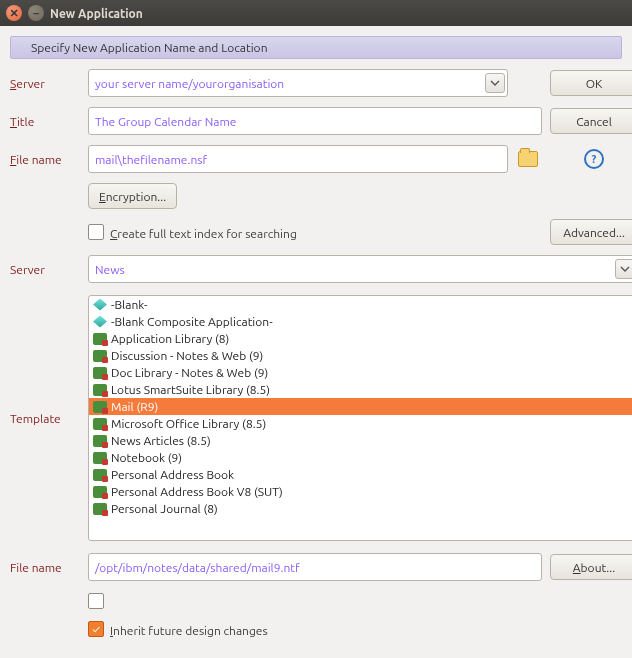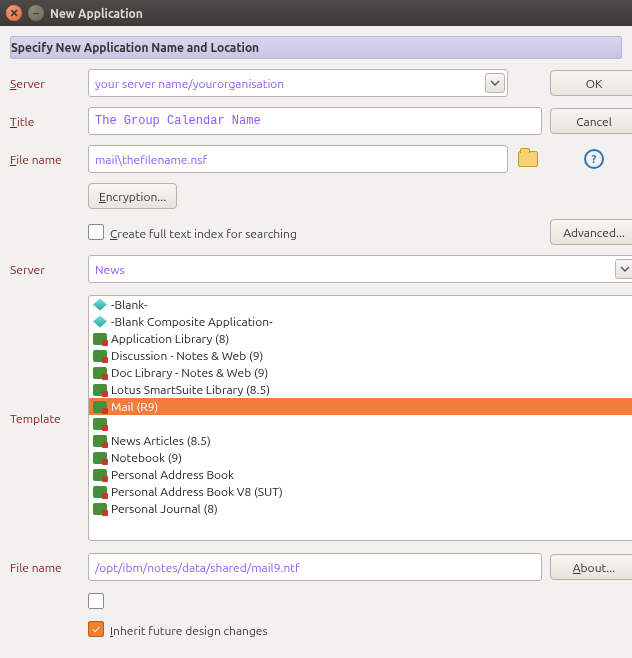--- a/index.html
+++ b/index.html
@@ -2,21 +2,21 @@
 <html><head>
 <meta charset="utf-8">
 <style>
 html,body{margin:0;padding:0;font-family:"Ubuntu","Segoe UI",sans-serif;font-size:12px;color:#3c3c3c;background:#f2f1f0}
 .window{width:632px;box-sizing:border-box;background:#f2f1f0}
 .titlebar{background:linear-gradient(#4b4a46,#3c3b37);height:26px;display:flex;align-items:center;padding:0 6px;gap:6px;color:#dfdbd2;font-weight:bold}
 .wb{width:16px;height:16px;border-radius:8px;display:flex;align-items:center;justify-content:center;font-size:11px;color:#3a3a3a}
 .wb.close{background:radial-gradient(circle at 30% 30%,#f79674,#e06740)}
 .wb.min{background:radial-gradient(circle at 30% 30%,#8d8578,#6f685b)}
 .content{padding:6px 10px 12px}
-.section{background:linear-gradient(#d9d6ee,#c9c5e4);border:1px solid #b9b4d8;border-radius:2px;padding:4px 0;font-weight:bold;color:#333;margin-top:4px}
+.section{background:linear-gradient(#d9d6ee,#c9c5e4);border:1px solid #b9b4d8;border-radius:2px;padding:4px 20px;font-weight:normal;color:#333;margin-top:4px}
 .form{display:grid;grid-template-columns:70px 420px 26px 88px;column-gap:8px;row-gap:10px;align-items:center;margin:10px 0 4px}
 .lbl{color:#7f1d1d}
 .u{text-decoration:underline}
 input[type=text],.combo{height:28px;box-sizing:border-box;border:1px solid #b8b4ac;border-radius:3px;background:#fff;padding:0 6px;font:inherit;color:#8b5cf6;width:100%}
 .combo{display:flex;align-items:center;justify-content:space-between;padding-right:2px}
 .combo .cbtn{width:18px;height:18px;border:1px solid #b8b4ac;border-radius:3px;background:linear-gradient(#f7f6f4,#e6e3dd);display:flex;align-items:center;justify-content:center}
 .btn{height:26px;border:1px solid #b7b2a8;border-radius:4px;background:linear-gradient(#f7f6f2,#e7e4dc);font:inherit;color:#333;display:flex;align-items:center;justify-content:center;cursor:pointer;padding:0 10px}
 .btn.small{height:26px}
 .iconbtn{width:24px;height:22px;display:flex;align-items:center;justify-content:center}
 .folder{width:18px;height:14px;background:#f6d273;border:1px solid #c89a2a;border-radius:2px;position:relative}
@@ -56,21 +56,21 @@
               <path d="M1 3 L5 7 L9 3" fill="none" stroke="#555" stroke-width="1.4"></path>
             </svg>
           </span>
       </div>
       <div></div>
       <button class="btn">
           <span>OK</span>
         </button>
 
       <div class="lbl"><span class="u">T</span><span>itle</span></div>
-      <input type="text" style="grid-column: 2 / span 2; font-family: Liberation Mono, monospace;" value="The Group Calendar Name">
+      <input type="text" style="grid-column: 2 / span 2;" value="The Group Calendar Name">
       <button class="btn">
           <span>Cancel</span>
         </button>
 
       <div class="lbl"><span class="u">F</span><span>ile name</span></div>
       <input type="text" value="mail\thefilename.nsf" style="">
       <div class="iconbtn">
           <div class="folder"></div>
         </div>
       <div>
@@ -136,20 +136,21 @@
           <div class="li">
             <span class="ico app"></span>
             <span>Lotus SmartSuite Library (8.5)</span>
           </div>
           <div class="li sel">
             <span class="ico app"></span>
             <span>Mail (R9)</span>
           </div>
           <div class="li">
             <span class="ico app"></span>
+            <span>Microsoft Office Library (8.5)</span>
           </div>
           <div class="li">
             <span class="ico app"></span>
             <span>News Articles (8.5)</span>
           </div>
           <div class="li">
             <span class="ico app"></span>
             <span>Notebook (9)</span>
           </div>
           <div class="li">

